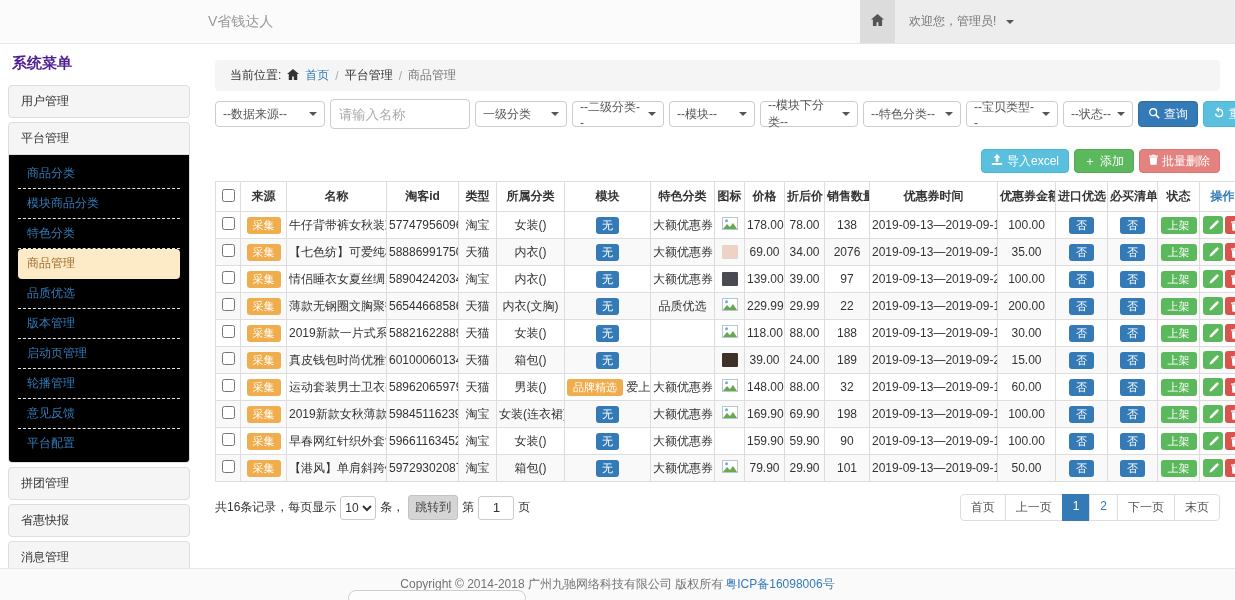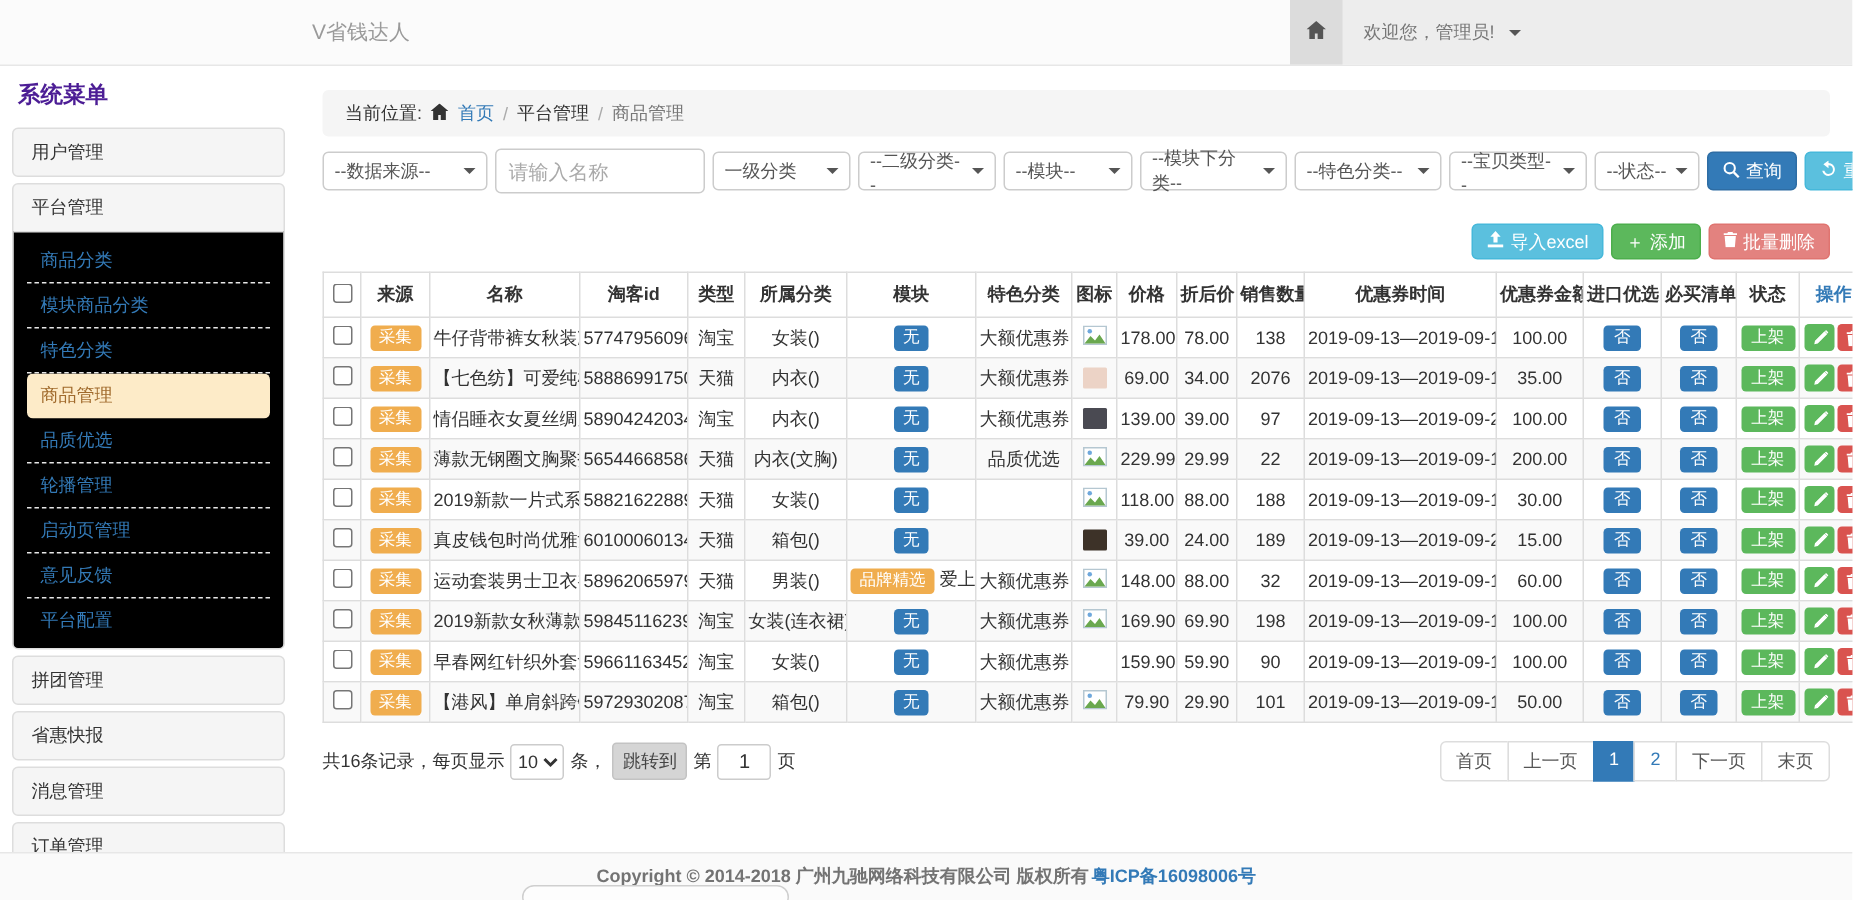--- a/index.html
+++ b/index.html
@@ -77,21 +77,21 @@
   .pager { margin-left:auto; display:flex; }
   .pager-item { border:1px solid #ddd; background:#fff; padding:4px 10px; margin-left:-1px;
     color:#555; cursor:pointer; }
   .pager-item.num { color:#337ab7; }
   .pager-item.active { background:#337ab7; border-color:#337ab7; color:#fff; }
   .pager-item:first-child { border-radius:4px 0 0 4px; }
   .pager-item:last-child  { border-radius:0 4px 4px 0; }
 
   .footer { position:absolute; left:0; right:0; bottom:0; height:32px; background:#fafafa;
     border-top:1px solid #e7e7e7; display:flex; align-items:center; justify-content:center;
-    color:#737373; z-index:5;font-weight:bold; }
+    color:#737373; z-index:5; }
   .footer .icp { color:#337ab7; cursor:pointer; margin-left:2px; }
   .status-tip { position:absolute; left:348px; top:590px; width:178px; height:16px;
     border:1px solid #cfcfcf; border-radius:8px; background:#fdfdfd; z-index:6; }
 </style>
 </head>
 <body>
 
 <div class="topbar">
   <div class="topbar-title">V省钱达人</div>
   <div class="topbar-right">
@@ -116,22 +116,23 @@
         <div class="group-header">用户管理</div>
       </div>
       <div class="group">
         <div class="group-header">平台管理</div>
         <div class="sub-list">
           <a class="sub-item">商品分类</a>
           <a class="sub-item">模块商品分类</a>
           <a class="sub-item">特色分类</a>
           <a class="sub-item active">商品管理</a>
           <a class="sub-item">品质优选</a>
+          <a class="sub-item">版本管理</a>
+          <a class="sub-item">启动页管理</a>
           <a class="sub-item">轮播管理</a>
-          <a class="sub-item">启动页管理</a>
           <a class="sub-item">意见反馈</a>
           <a class="sub-item">平台配置</a>
         </div>
       </div>
       <div class="group">
         <div class="group-header">拼团管理</div>
       </div>
       <div class="group">
         <div class="group-header">省惠快报</div>
       </div>

